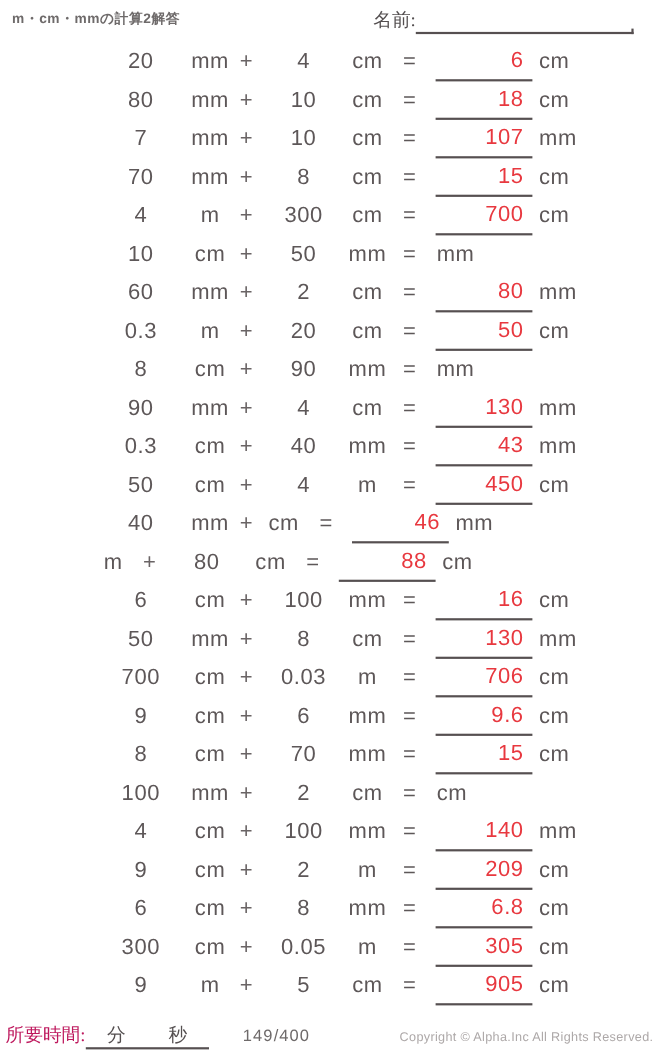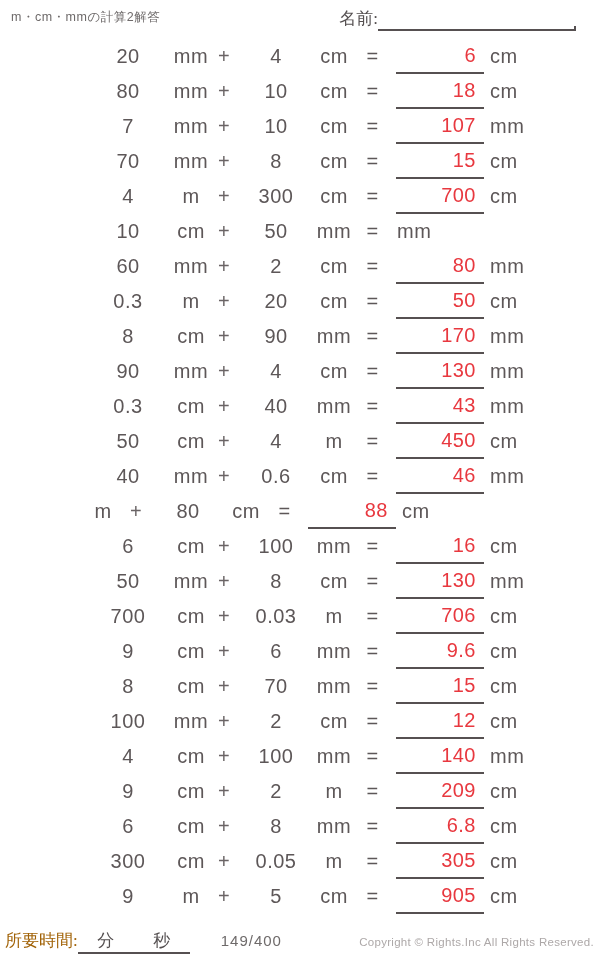--- a/index.html
+++ b/index.html
@@ -14,20 +14,21 @@
     overflow: hidden;
   }
   
   .doc-title {
     position: absolute;
     top: 9px;
     left: 11px;
     font-size: 12.5px;
     letter-spacing: 0.5px;
     color: #6e6a6a;
+    font-weight: bold;
   }
   .name-block {
     position: absolute;
     top: 7px;
     right: 24px;
     display: flex;
     align-items: flex-end;
   }
   .name-label {
     font-family: "Liberation Serif", "DejaVu Serif", serif;
@@ -87,21 +88,21 @@
     position: absolute;
     left: 5px;
     right: 6px;
     bottom: 3px;
     display: flex;
     align-items: baseline;
   }
   .time-label {
     font-family: "Liberation Serif", "DejaVu Serif", serif;
     font-size: 17px;
-    color: #a16207;
+    color: #be185d;
   }
   .time-line {
     display: inline-flex;
     width: 112px;
     justify-content: space-around;
     border-bottom: 2px solid #565051;
     font-family: "Liberation Serif", "DejaVu Serif", serif;
     font-size: 17px;
     color: #544f50;
   }
@@ -211,21 +212,20 @@
       <span class="c-ans">50</span>
       <span class="c-uans">cm</span>
     </div>
       <div class="row">
       <span class="c-a">8</span>
       <span class="c-ua">cm</span>
       <span class="c-op">+</span>
       <span class="c-b">90</span>
       <span class="c-ub">mm</span>
       <span class="c-eq">=</span>
-      <span class="c-ans">170</span>
       <span class="c-uans">mm</span>
     </div>
       <div class="row">
       <span class="c-a">90</span>
       <span class="c-ua">mm</span>
       <span class="c-op">+</span>
       <span class="c-b">4</span>
       <span class="c-ub">cm</span>
       <span class="c-eq">=</span>
       <span class="c-ans">130</span>
@@ -248,21 +248,20 @@
       <span class="c-b">4</span>
       <span class="c-ub">m</span>
       <span class="c-eq">=</span>
       <span class="c-ans">450</span>
       <span class="c-uans">cm</span>
     </div>
       <div class="row">
       <span class="c-a">40</span>
       <span class="c-ua">mm</span>
       <span class="c-op">+</span>
-      <span class="c-b">0.6</span>
       <span class="c-ub">cm</span>
       <span class="c-eq">=</span>
       <span class="c-ans">46</span>
       <span class="c-uans">mm</span>
     </div>
       <div class="row">
       <span class="c-ua">m</span>
       <span class="c-op">+</span>
       <span class="c-b">80</span>
       <span class="c-ub">cm</span>
@@ -320,21 +319,20 @@
       <span class="c-ans">15</span>
       <span class="c-uans">cm</span>
     </div>
       <div class="row">
       <span class="c-a">100</span>
       <span class="c-ua">mm</span>
       <span class="c-op">+</span>
       <span class="c-b">2</span>
       <span class="c-ub">cm</span>
       <span class="c-eq">=</span>
-      <span class="c-ans">12</span>
       <span class="c-uans">cm</span>
     </div>
       <div class="row">
       <span class="c-a">4</span>
       <span class="c-ua">cm</span>
       <span class="c-op">+</span>
       <span class="c-b">100</span>
       <span class="c-ub">mm</span>
       <span class="c-eq">=</span>
       <span class="c-ans">140</span>
@@ -382,16 +380,16 @@
     </div>
     </div>
 
   <div class="footer">
     <span class="time-label">所要時間:</span>
     <span class="time-line">
       <span>分</span>
       <span>秒</span>
     </span>
     <span class="page-number">149/400</span>
-    <span class="copyright">Copyright © Rights.Inc All Rights Reserved.</span>
+    <span class="copyright">Copyright © Alpha.Inc All Rights Reserved.</span>
   </div>
 
 </div>
 
 </body></html>

